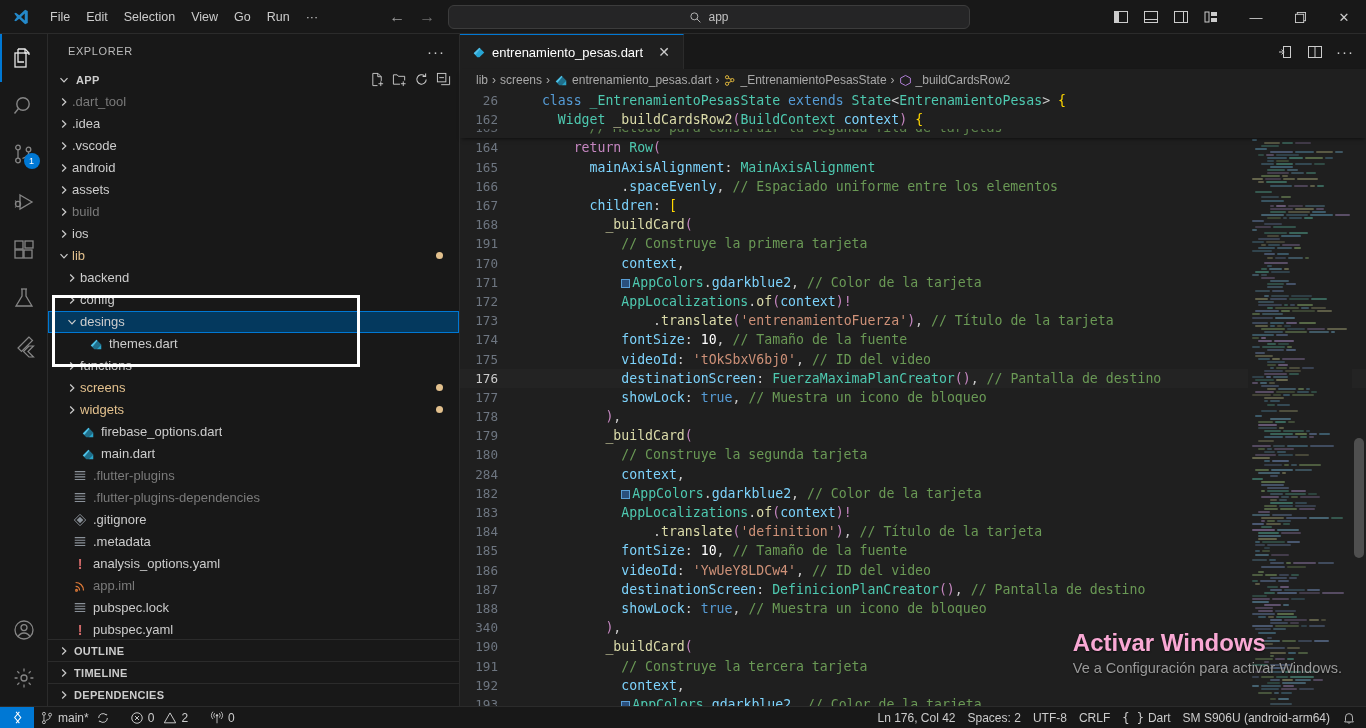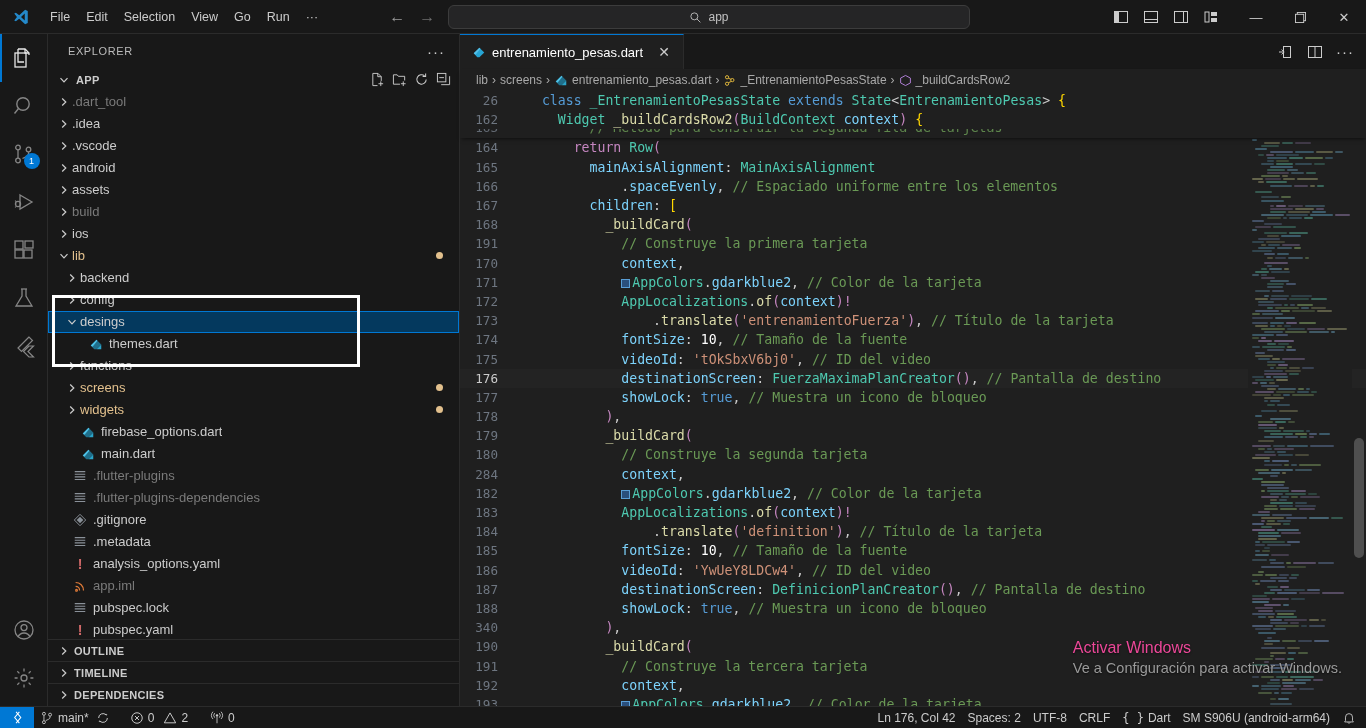--- a/index.html
+++ b/index.html
@@ -143,21 +143,21 @@
 
   .editor-scroll {
     position:absolute; right:0; top:0; bottom:0; width:14px; background:transparent;
   }
   .editor-scroll .thumb { position:absolute; left:2px; width:10px; background:#4f4f4f; border-radius:5px; }
 
   .watermark {
     position:absolute; right:24px; bottom:30px; text-align:left; color:#7c7c7c; z-index:10; pointer-events:none;
     text-shadow:0 1px 2px rgba(0,0,0,.6);
   }
-  .watermark .w1 { font-size:16px; color:#ec4899; }
+  .watermark .w1 { font-size:24px; color:#f9a8d4;font-weight:bold; }
   .watermark .w2 { font-size:14.5px; color:#9a9a9a; margin-top:3px;}
 
   
   .statusbar {
     height:22px; flex:0 0 22px; background:#181818; display:flex; align-items:center;
     font-size:12px; color:#cccccc; border-top:1px solid #2b2b2b;
   }
   .sb-remote { background:#0078d4; height:22px; width:34px; display:flex; align-items:center; justify-content:center; color:#fff;}
   .sb-item { display:flex; align-items:center; gap:4px; padding:0 6px; height:22px; white-space:nowrap;}
   .sb-right { margin-left:auto; display:flex; align-items:center; }

